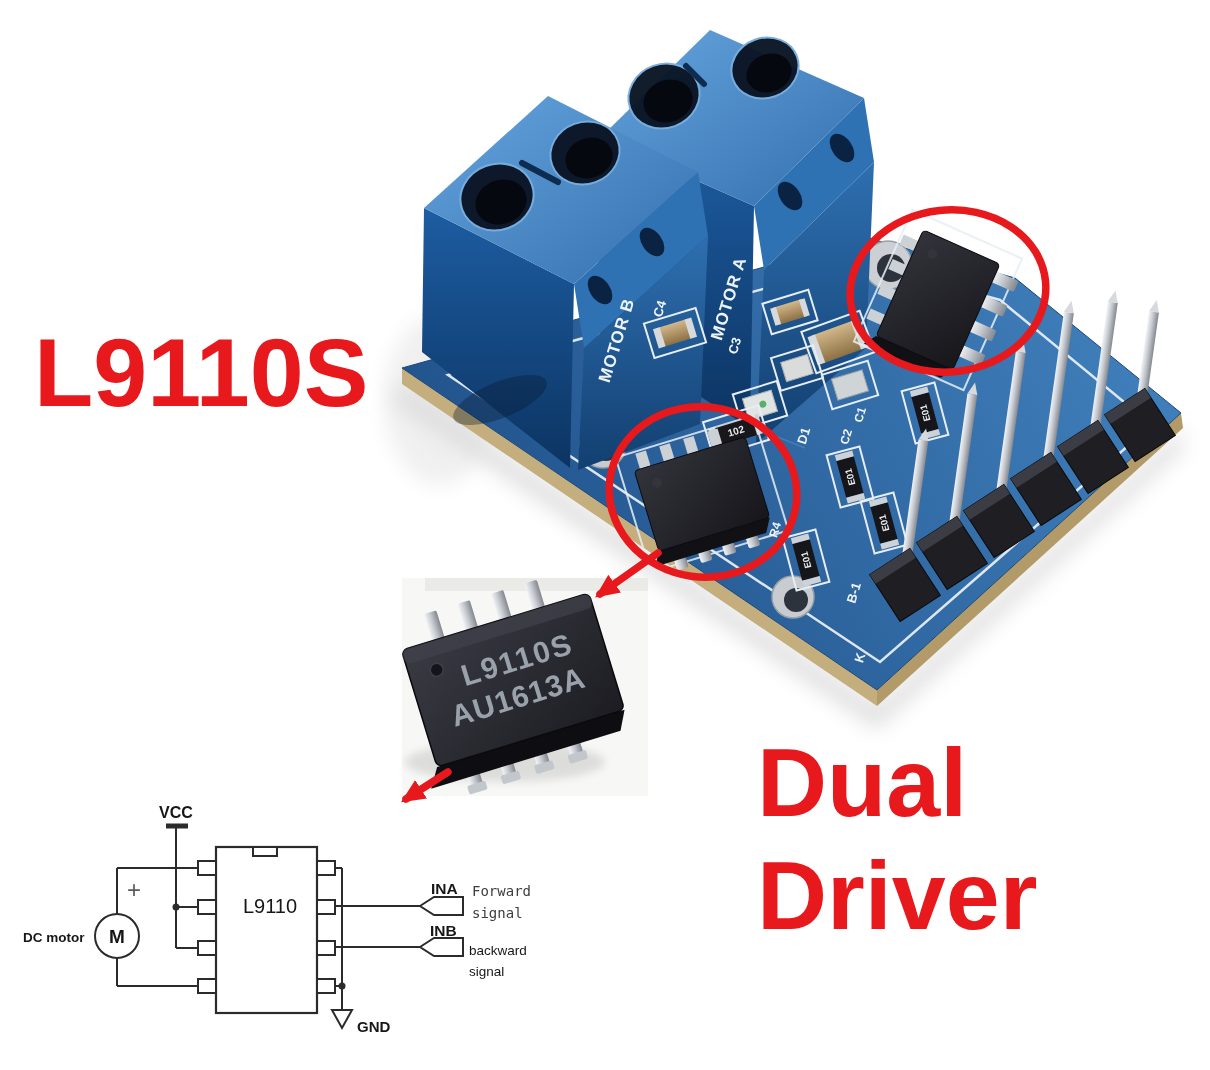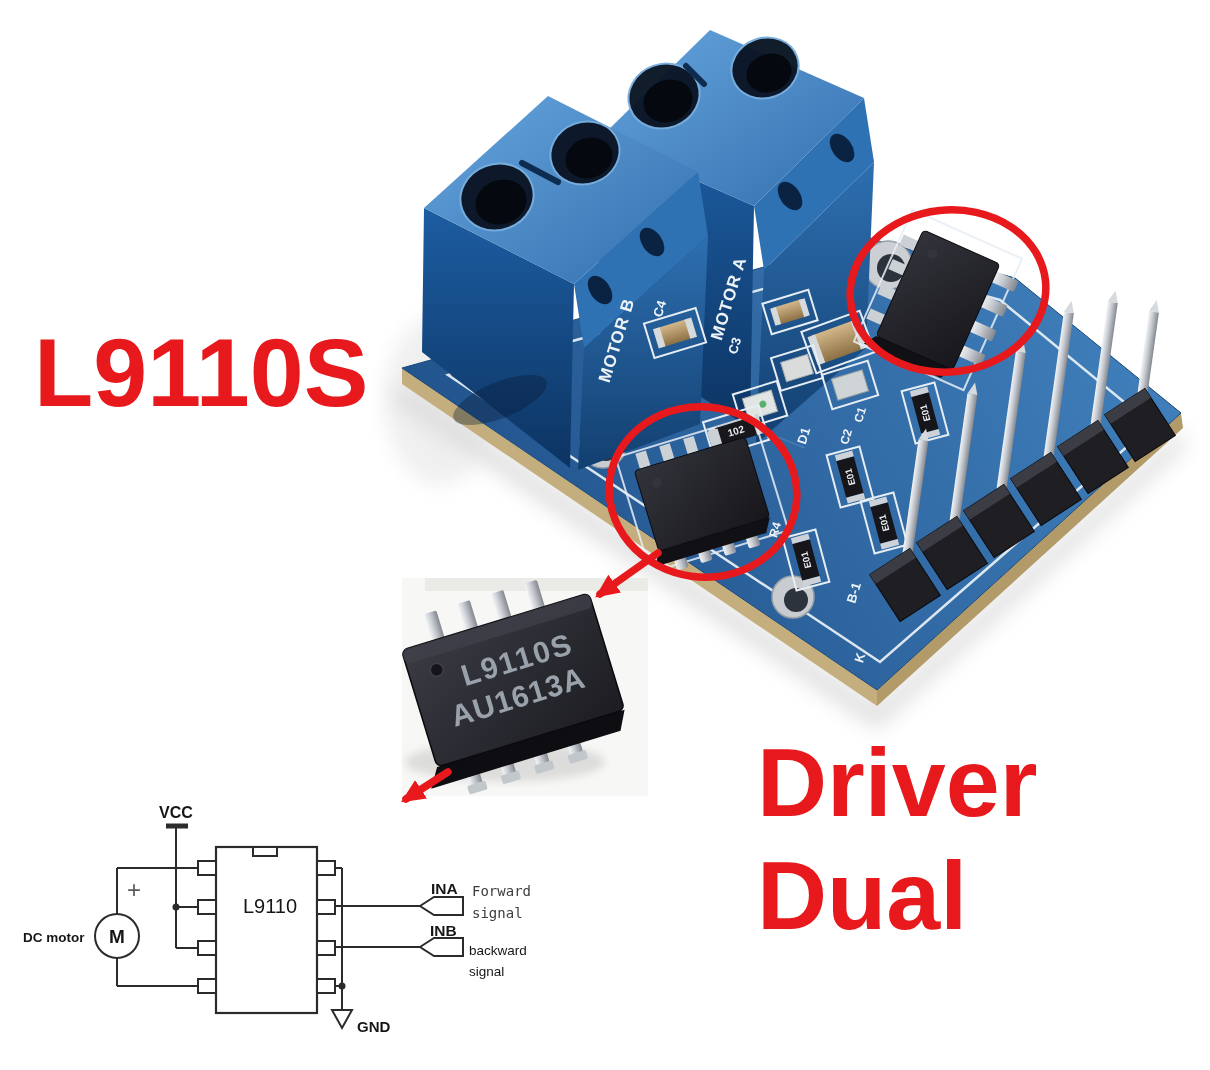--- a/index.html
+++ b/index.html
@@ -388,17 +388,17 @@
       <text class="mono" x="472" y="896" font-size="14" fill="#3d3d3d">Forward</text>
       <text class="mono" x="472" y="918" font-size="14" fill="#3d3d3d">signal</text>
       <text x="469" y="955" font-size="13.5">backward</text>
       <text x="469" y="976" font-size="13.5">signal</text>
     </g>
   </g>
 </svg>
 
 <div class="headline" id="headline-left">L9110S</div>
 <div class="headline" id="headline-right">
+  <div>Dual</div>
   <div>Driver</div>
-  <div>Dual</div>
 </div>
 
 </div>
 
 </body></html>

